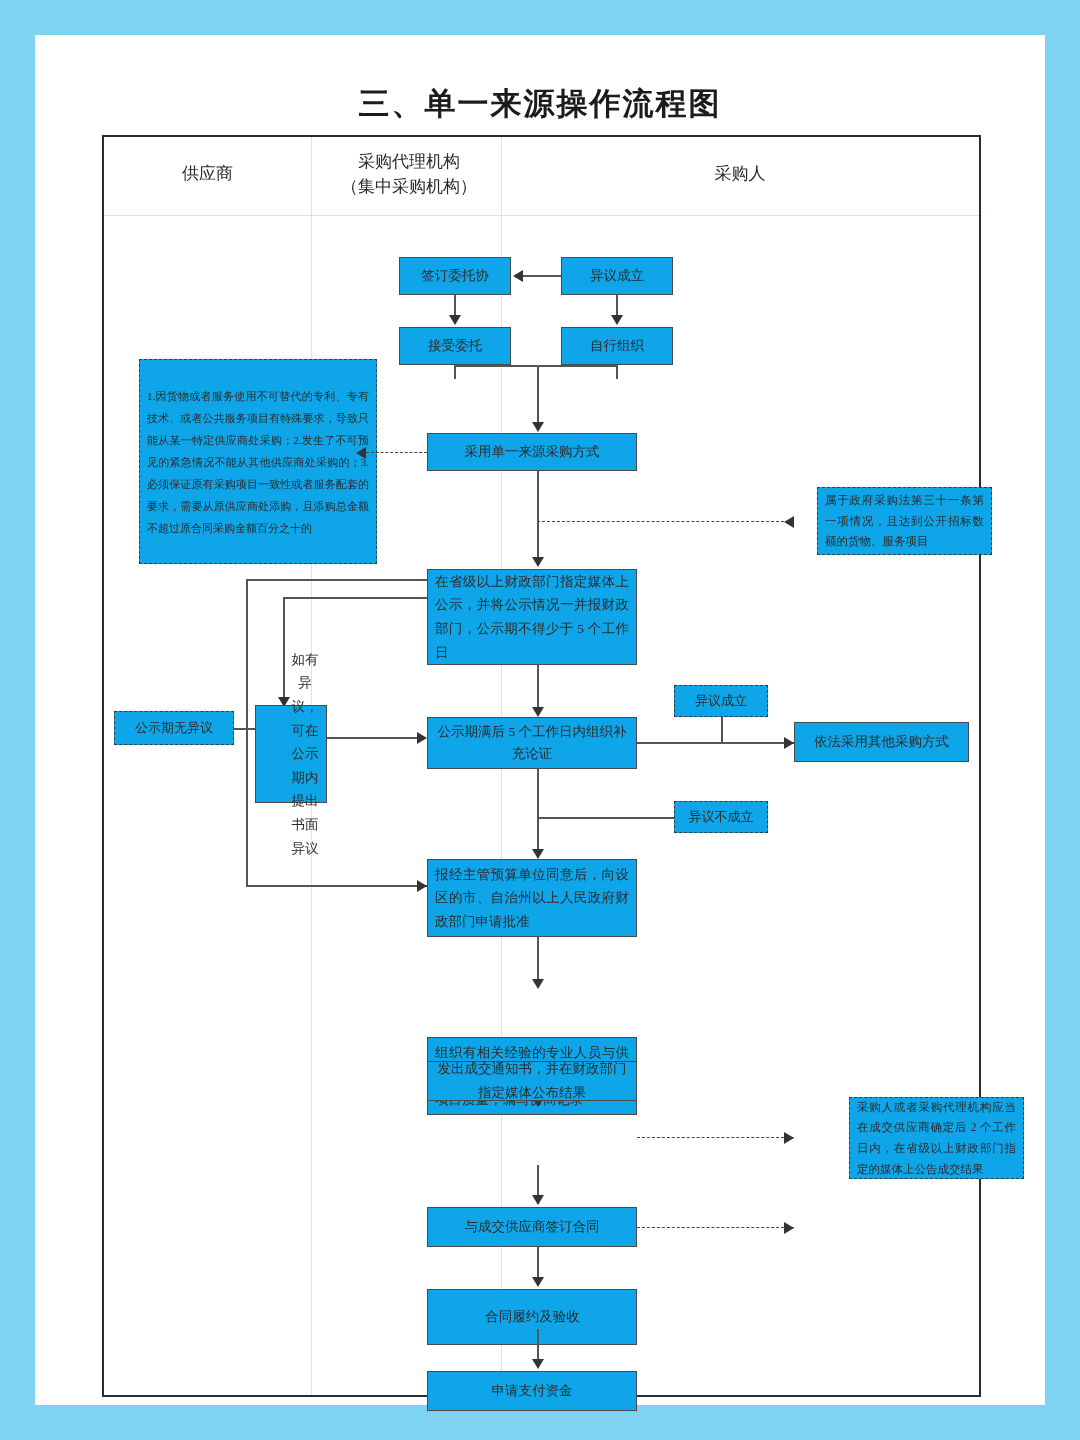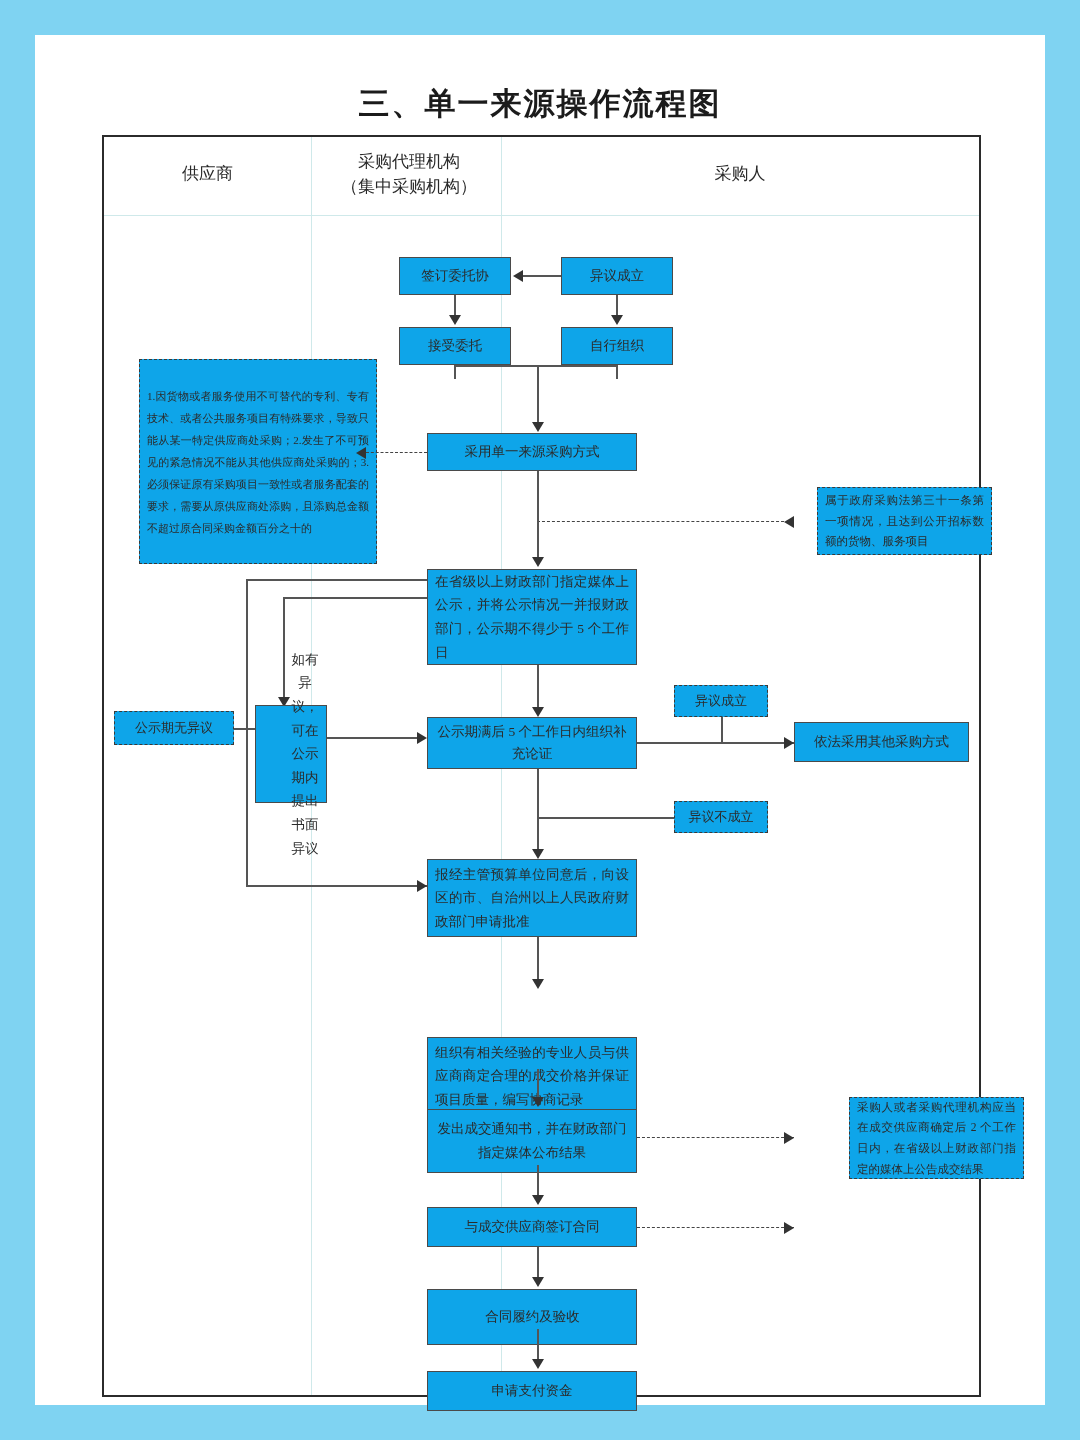--- a/index.html
+++ b/index.html
@@ -227,21 +227,21 @@
     <div class="ln v" style="left:433px;top:800px;height:46px;"></div>
     <div class="ar ar-d" style="left:428px;top:842px;"></div>
 
     <div class="box just vert" style="left:323px;top:900px;width:210px;height:78px;">
       <span>组织有相关经验的专业人员与供应商商定合理的成交价格并保证项目质量，编写协商记录</span>
     </div>
 
     <div class="ln v" style="left:433px;top:932px;height:32px;"></div>
     <div class="ar ar-d" style="left:428px;top:960px;"></div>
 
-    <div class="box vert" style="left:323px;top:972px;width:210px;height:64px;">
+    <div class="box vert" style="left:323px;top:924px;width:210px;height:40px;">
       <span>发出成交通知书，并在财政部门指定媒体公布结果</span>
     </div>
 
     <div class="box dashed note just" style="left:722px;top:960px;width:175px;height:82px;">
       <span>采购人或者采购代理机构应当在成交供应商确定后 2 个工作日内，在省级以上财政部门指定的媒体上公告成交结果</span>
     </div>
     <div class="dln dh" style="left:533px;top:1000px;width:157px;"></div>
     <div class="ar ar-r" style="left:680px;top:995px;"></div>
 
     <div class="ln v" style="left:433px;top:1028px;height:34px;"></div>

